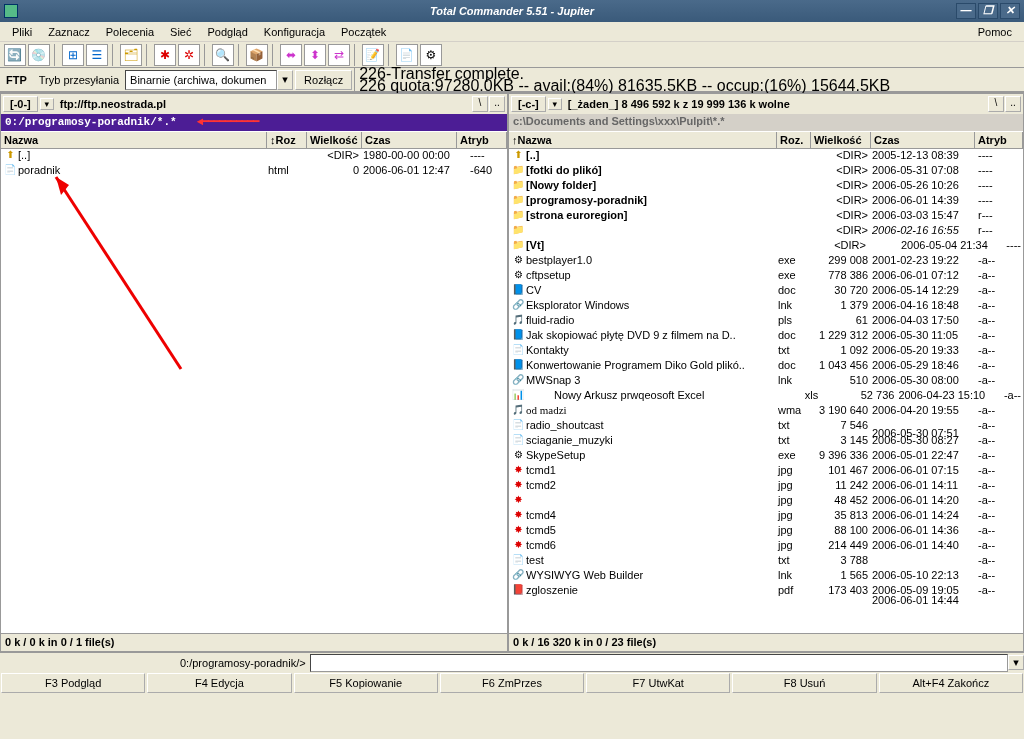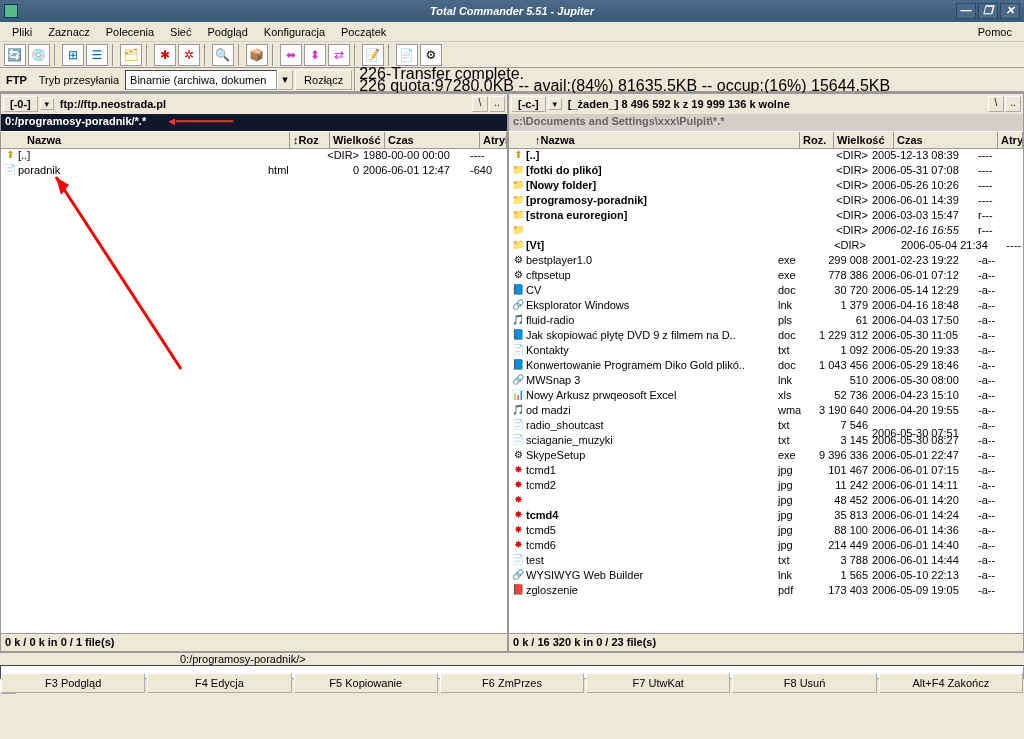--- a/index.html
+++ b/index.html
@@ -25,35 +25,35 @@
 .panel { display:flex; flex-direction:column; border:1px solid #999;}
 .panel.left { width:508px; }
 .panel.right { width:516px; }
 .driverow { display:flex; align-items:center; height:20px; background:#ece9d8; padding:0 2px; }
 .drivebtn { border:1px outset #fff; padding:1px 6px; background:#ece9d8; margin-right:2px; font-weight:bold; font-size:11px; cursor:pointer;}
 .drivedrop{ width:14px; border:1px outset #fff; background:#ece9d8; text-align:center; font-size:9px; cursor:pointer;}
 .driveinfo { margin-left:6px; font-weight:bold; font-size:11px;}
 .navbtns { margin-left:auto; display:flex; gap:1px;}
 .navbtn { width:16px; height:16px; border:1px outset #fff; background:#ece9d8; font-size:10px; text-align:center; cursor:pointer;}
 .pathbar { height:17px; padding:1px 4px; font-size:11px; font-weight:bold;}
-.pathbar.blue { background:#0f172a; color:#fff; }
+.pathbar.blue { background:#4c1d95; color:#fff;font-family:Liberation Mono, monospace; }
 .pathbar.gray { background:#d4d0c8; color:#666; }
-.colhead { display:flex; background:#ece9d8; border-top:1px solid #fff; border-bottom:1px solid #999; height:18px; font-size:11px; font-weight:bold;padding-left:23px;}
+.colhead { display:flex; background:#ece9d8; border-top:1px solid #fff; border-bottom:1px solid #999; height:18px; font-size:11px; font-weight:bold;}
 .colhead .c { border-right:1px solid #999; padding:1px 3px; display:flex; align-items:center; overflow:hidden;}
 .list { flex:1; background:#fff; overflow:auto; font-size:11px;}
 .row { display:flex; height:15px; padding:0 2px; white-space:nowrap;}
 .row .ic { width:15px; text-align:center; font-size:10px;}
 .row .nm { overflow:hidden; }
 .row .ext { text-align:left; }
 .row .sz { text-align:right; padding-right:4px;}
 .row .dt { }
 .row .at { text-align:left; padding-left:2px;}
 .fold { color:#000; font-weight:bold;}
 .selinfo { height:18px; background:#ece9d8; border-top:1px solid #999; padding:2px 4px; font-size:11px; font-weight:bold;}
-.cmdline { display:flex; height:20px; background:#ece9d8; border-top:1px solid #999;flex-direction:column;}
+.cmdline { display:flex; height:20px; align-items:center; background:#ece9d8; border-top:1px solid #999;}
 .cmdline .p { padding:0 4px 0 180px; font-size:11px;}
 .cmdline input { flex:1; border:1px inset #999; height:18px; font-size:11px; padding:0 2px;}
 .fkeys { display:flex; height:22px; background:#ece9d8;}
 .fkeys button { flex:1; border:1px outset #fff; background:#ece9d8; font-size:11px; cursor:pointer; margin:1px;}
 .arrow { position:absolute; pointer-events:none; }
 </style>
 </head>
 <body>
 
 <div class="titlebar">
@@ -305,29 +305,29 @@
         <div class="row">
           <span class="ic">🔗</span>
           <span class="nm" style="width: 252px;">MWSnap 3</span>
           <span class="ext" style="width: 34px;">lnk</span>
           <span class="sz" style="width: 60px;">510</span>
           <span class="dt" style="width: 104px;">2006-05-30 08:00</span>
           <span class="at">-a--</span>
         </div>
         <div class="row">
           <span class="ic">📊</span>
-          <span class="nm" style="width: 252px;">Nowy Arkusz prwqeosoft Excel</span>
+          <span class="nm" style="width: 252px; margin-left: 28px;">Nowy Arkusz prwqeosoft Excel</span>
           <span class="ext" style="width: 34px;">xls</span>
           <span class="sz" style="width: 60px;">52 736</span>
           <span class="dt" style="width: 104px;">2006-04-23 15:10</span>
           <span class="at">-a--</span>
         </div>
         <div class="row">
           <span class="ic">🎵</span>
-          <span class="nm" style="width: 252px;">od madzi</span>
+          <span class="nm" style="width: 252px; font-family: Liberation Serif, serif;">od madzi</span>
           <span class="ext" style="width: 34px;">wma</span>
           <span class="sz" style="width: 60px;">3 190 640</span>
           <span class="dt" style="width: 104px;">2006-04-20 19:55</span>
           <span class="at">-a--</span>
         </div>
         <div class="row">
           <span class="ic">📄</span>
           <span class="nm" style="width: 252px;">radio_shoutcast</span>
           <span class="ext" style="width: 34px;">txt</span>
           <span class="sz" style="width: 60px;">7 546</span>
@@ -369,21 +369,21 @@
         <div class="row">
           <span class="ic" style="color: rgb(221, 0, 0);">✸</span>
           <span class="nm" style="width: 252px; margin-top: 47px;">tcmd3</span>
           <span class="ext" style="width: 34px;">jpg</span>
           <span class="sz" style="width: 60px;">48 452</span>
           <span class="dt" style="width: 104px;">2006-06-01 14:20</span>
           <span class="at">-a--</span>
         </div>
         <div class="row">
           <span class="ic" style="color: rgb(221, 0, 0);">✸</span>
-          <span class="nm" style="width: 252px; font-weight: bold;">tcmd4</span>
+          <span class="nm" style="width: 252px;">tcmd4</span>
           <span class="ext" style="width: 34px;">jpg</span>
           <span class="sz" style="width: 60px;">35 813</span>
           <span class="dt" style="width: 104px;">2006-06-01 14:24</span>
           <span class="at">-a--</span>
         </div>
         <div class="row">
           <span class="ic" style="color: rgb(221, 0, 0);">✸</span>
           <span class="nm" style="width: 252px;">tcmd5</span>
           <span class="ext" style="width: 34px;">jpg</span>
           <span class="sz" style="width: 60px;">88 100</span>
@@ -396,21 +396,21 @@
           <span class="ext" style="width: 34px;">jpg</span>
           <span class="sz" style="width: 60px;">214 449</span>
           <span class="dt" style="width: 104px;">2006-06-01 14:40</span>
           <span class="at">-a--</span>
         </div>
         <div class="row">
           <span class="ic">📄</span>
           <span class="nm" style="width: 252px;">test</span>
           <span class="ext" style="width: 34px;">txt</span>
           <span class="sz" style="width: 60px;">3 788</span>
-          <span class="dt" style="width: 104px;">2006-06-01 14:44</span>
+          <span class="dt" style="width: 104px; margin-top: 40px;">2006-06-01 14:44</span>
           <span class="at">-a--</span>
         </div>
         <div class="row">
           <span class="ic">🔗</span>
           <span class="nm" style="width: 252px;">WYSIWYG Web Builder</span>
           <span class="ext" style="width: 34px;">lnk</span>
           <span class="sz" style="width: 60px;">1 565</span>
           <span class="dt" style="width: 104px;">2006-05-10 22:13</span>
           <span class="at">-a--</span>
         </div>

